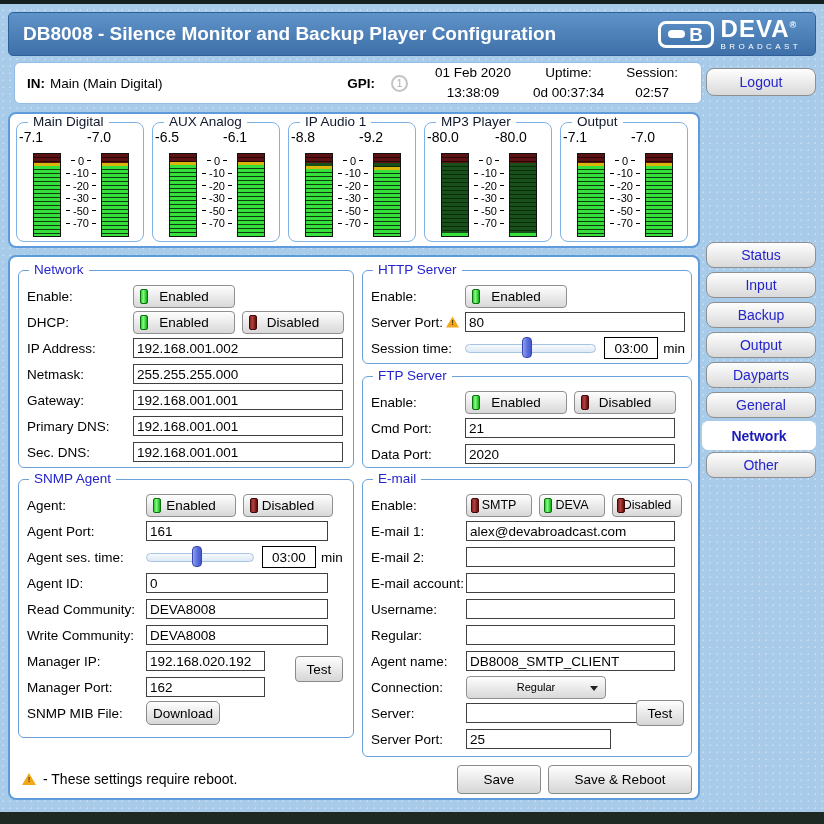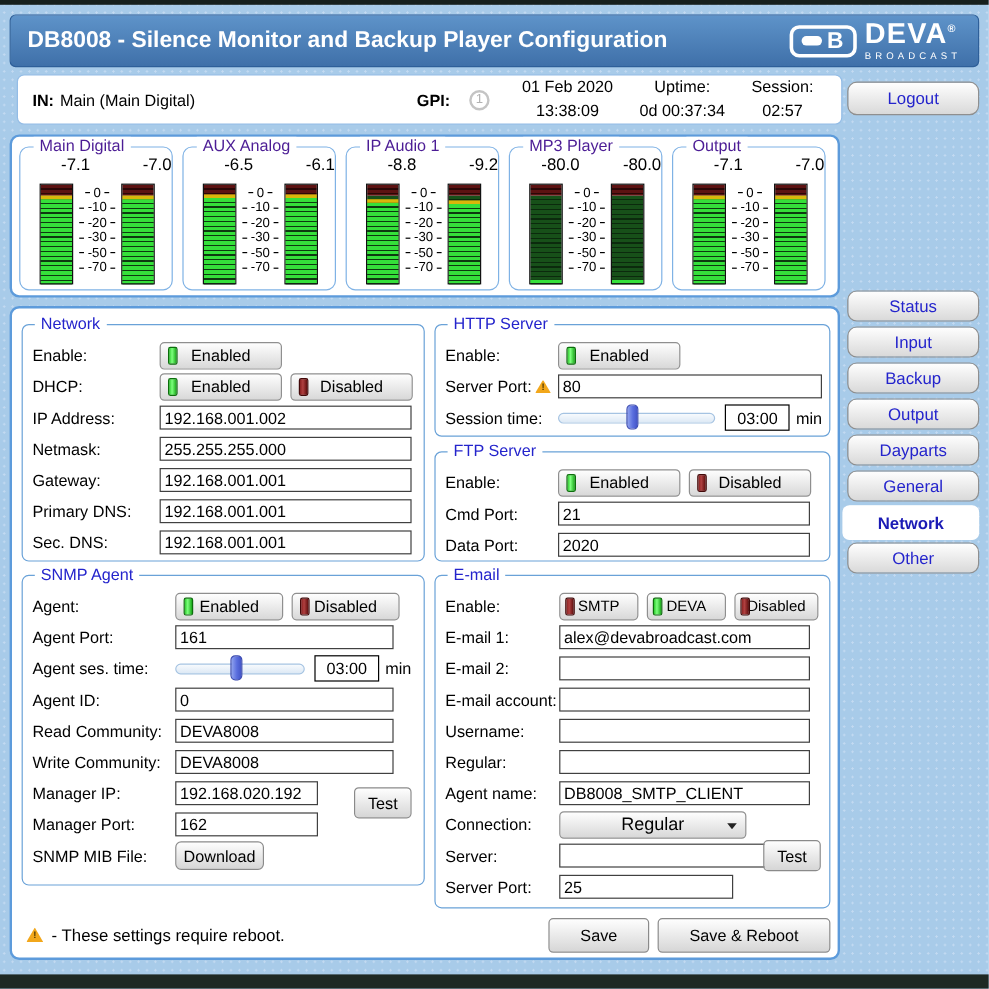--- a/index.html
+++ b/index.html
@@ -45,23 +45,23 @@
     color:#2424cc;font-size:14px;display:flex;align-items:center;justify-content:center}
   .sbtn.active{left:702px;width:114px;height:29px;background:#fff;border:1px solid #fff;
     border-radius:6px;color:#1b1bb5;font-weight:bold}
 
   
   .meters-panel{position:absolute;left:8px;top:112px;width:692px;height:136px;box-sizing:border-box;
     background:#fff;border:2px solid #5d9bdb;border-radius:8px}
   .meter{position:absolute;top:8px;width:128px;height:120px;box-sizing:border-box;
     border:1px solid #7fb2e5;border-radius:8px;background:#fff}
   .meter .legend{position:absolute;top:-9px;left:11px;background:#fff;padding:0 5px;
-    color:#4c1d95;font-size:13.5px;white-space:nowrap}
+    color:#0f172a;font-size:13.5px;white-space:nowrap}
   .meter .vals{position:absolute;top:6px;left:0;right:0;display:flex}
-  .meter .vals span{width:56px;text-align:right;font-size:14px}
+  .meter .vals span{width:56px;text-align:left;font-size:14px}
   .meter .vals .vl{margin-left:2px}
   .meter .vals .vr{margin-left:12px}
   .bar{position:absolute;top:30px;width:26px;height:82px;border:1px solid #111;
     background:
       repeating-linear-gradient(to bottom,#5c1212 0 3px,#2a0707 3px 4px) top/100% 9px no-repeat,
       repeating-linear-gradient(to bottom,#175019 0 3px,#0b2a0d 3px 4px) left 9px/100% 100% no-repeat;}
   .bar.l{left:16px}.bar.r{left:84px}
   .bar .lit{display:block;position:absolute;left:0;right:0;bottom:0;height:var(--lit,0%);
     background:repeating-linear-gradient(to bottom,#35e03a 0 3px,#0d3a10 3px 4px)}
   .bar .lit::before{content:"";position:absolute;top:-3px;left:0;right:0;height:3px;
@@ -123,22 +123,22 @@
 
   .btn{display:inline-flex;align-items:center;justify-content:center;cursor:pointer;box-sizing:border-box;
     background:linear-gradient(#fefefe,#d6d6d6);border:1px solid #8a8a8a;border-radius:4px;
     font-size:13.5px;color:#000}
   .btn-test-snmp{position:absolute;right:10px;top:176px;width:48px;height:26px}
   .btn-test-email{position:absolute;right:7px;top:220px;width:48px;height:26px}
   .btn-dl{width:74px;height:24px;border-radius:5px}
   .btn-save{position:absolute;left:447px;top:508px;width:84px;height:29px}
   .btn-save-reboot{position:absolute;left:538px;top:508px;width:144px;height:29px}
 
-  .dropdown{position:relative;width:156px;height:23px;box-sizing:border-box;cursor:pointer;
-    display:inline-flex;align-items:center;justify-content:center;font-size:15px;
+  .dropdown{position:relative;width:140px;height:23px;box-sizing:border-box;cursor:pointer;
+    display:inline-flex;align-items:center;justify-content:center;font-size:11px;
     border:1px solid #8f8f8f;border-radius:4px;background:linear-gradient(#fefefe,#d8d8d8)}
   .dropdown .arrow{position:absolute;right:7px;top:9px;width:0;height:0;
     border-left:4px solid transparent;border-right:4px solid transparent;border-top:5px solid #222}
 
   .note{position:absolute;left:12px;top:514px;display:flex;align-items:center;gap:7px;font-size:14px}
   .note .warn{width:14px;height:12px;margin-left:0}
 </style>
 </head>
 <body>
 

